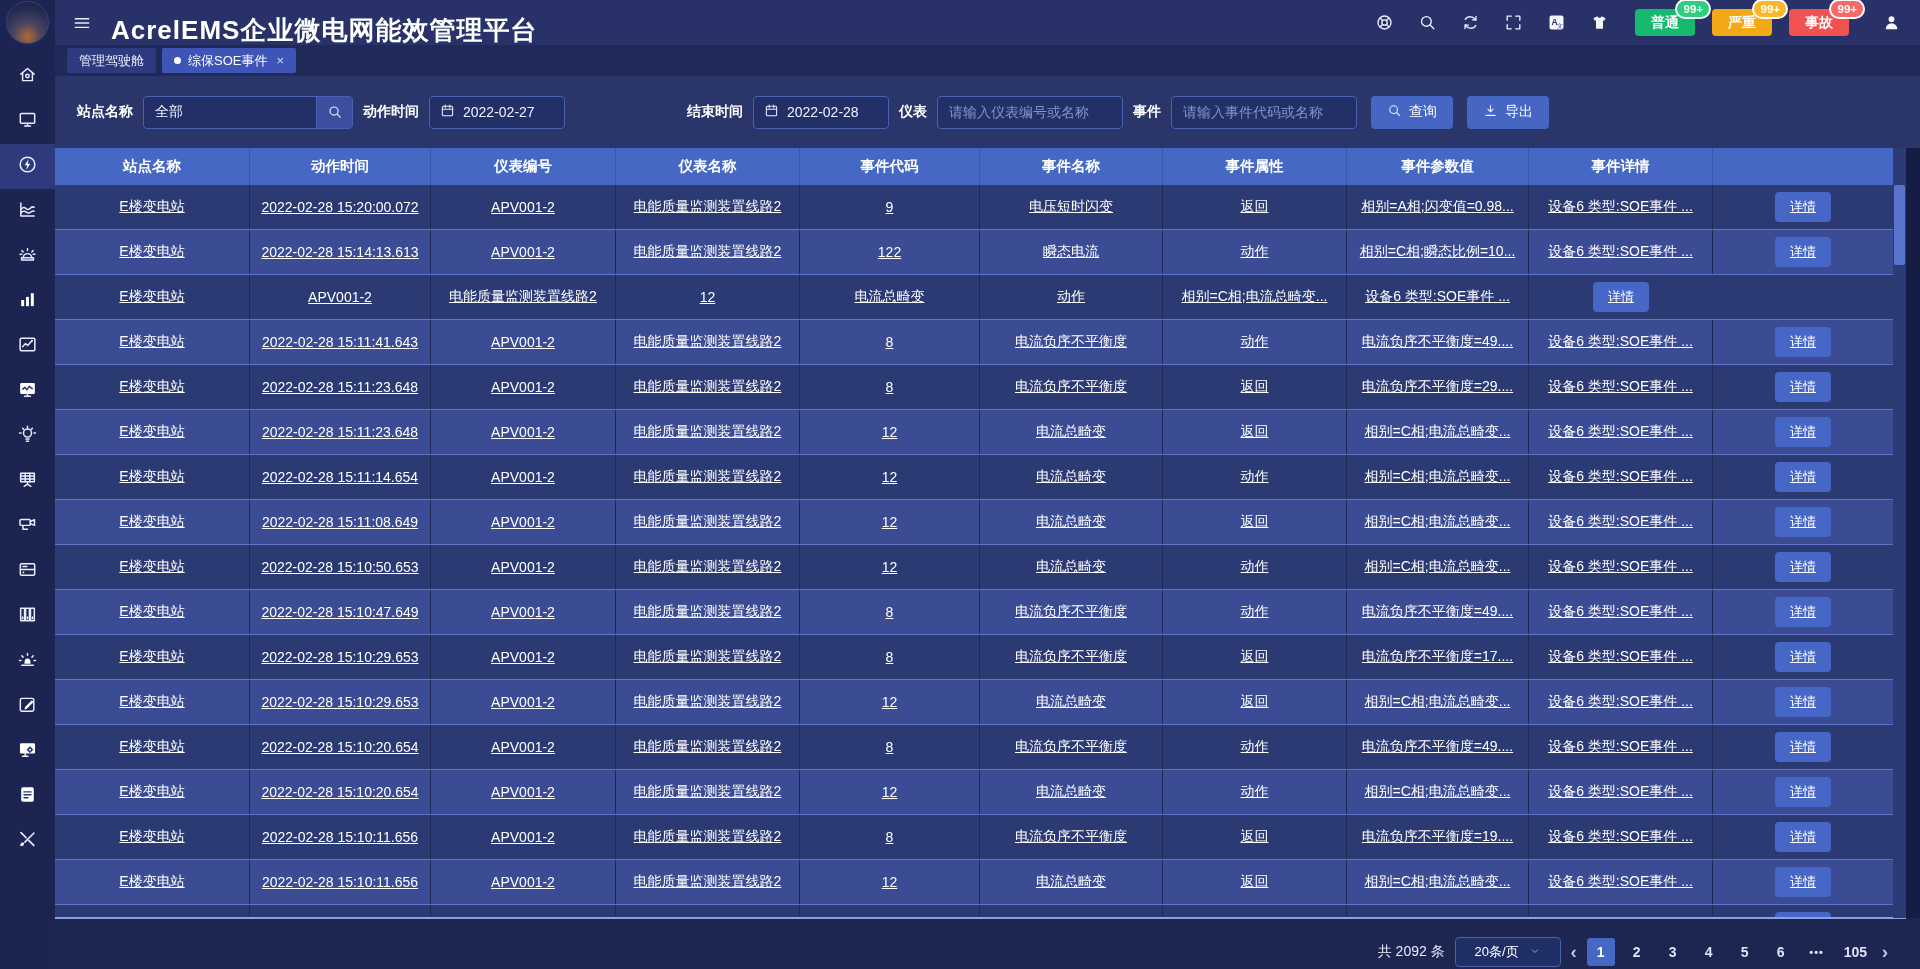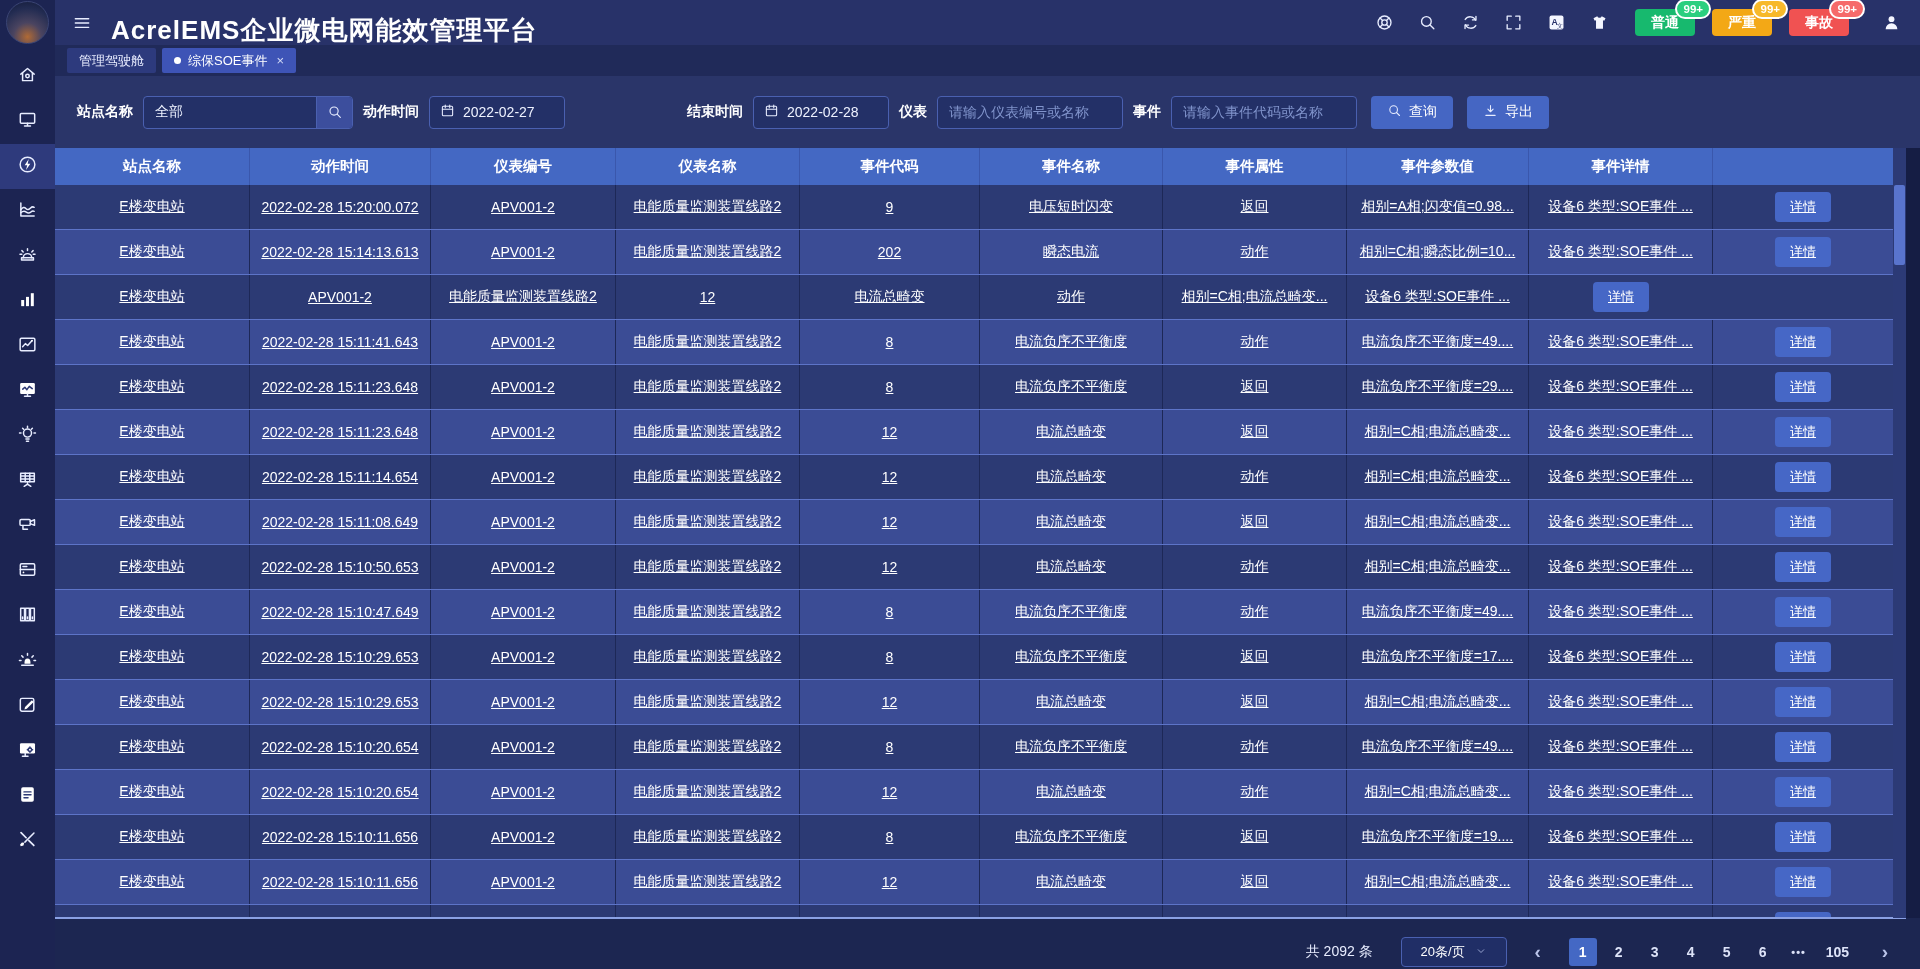--- a/index.html
+++ b/index.html
@@ -81,21 +81,21 @@
                 font-size:13px; cursor:pointer; font-family:inherit; }
   .table-bottom-line { position:absolute; left:55px; top:917px; width:1851px; height:2px; background:#8ba1e4; z-index:5; }
 
   
   .vscroll { position:absolute; right:14px; top:148px; width:13px; height:770px; background:#2c3a76; z-index:6; }
   .vthumb { position:absolute; left:1px; top:37px; width:11px; height:80px; background:#5974cd; border-radius:2px; cursor:pointer; }
   .right-strip { position:absolute; right:0; top:148px; width:14px; height:770px; background:#151d44; }
 
   
   .pagebar { position:absolute; left:55px; right:0; bottom:0; height:34px; background:#1c2651;
-             display:flex; align-items:center; justify-content:flex-end; padding-right:22px; gap:18px; font-size:14px; }
+             display:flex; align-items:center; justify-content:flex-end; padding-right:22px; gap:0; font-size:14px; }
   .total-text { color:#e8edff; margin-right:10px; white-space:nowrap; }
   .psize { width:106px; height:30px; border:1px solid #4a60b0; background:#202e66; border-radius:4px;
            display:flex; align-items:center; justify-content:center; gap:10px; font-size:13px; cursor:pointer; }
   .psize svg { width:12px; height:12px; stroke:#aab6e0; }
   .parrow { width:26px; height:28px; display:flex; align-items:center; justify-content:center;
             color:#bac4ea; font-size:19px; cursor:pointer; font-weight:bold; }
   .pnum { min-width:28px; height:28px; padding:0 5px; border-radius:3px; display:flex; align-items:center;
           justify-content:center; cursor:pointer; font-weight:bold; color:#dde3f8; }
   .pnum.active { background:#4468c4; color:#fff; }
   .pnum.dots { cursor:default; letter-spacing:1px; font-size:11px; }
@@ -393,21 +393,21 @@
         <div class="td">设备6 类型:SOE事件 ...</div>
         <div class="td">
           <button class="detail-btn">详情</button>
         </div>
       </div>
       <div class="grid-row tr">
         <div class="td">E楼变电站</div>
         <div class="td">2022-02-28 15:14:13.613</div>
         <div class="td">APV001-2</div>
         <div class="td">电能质量监测装置线路2</div>
-        <div class="td">202</div>
+        <div class="td">122</div>
         <div class="td">瞬态电流</div>
         <div class="td">动作</div>
         <div class="td">相别=C相;瞬态比例=10...</div>
         <div class="td">设备6 类型:SOE事件 ...</div>
         <div class="td">
           <button class="detail-btn">详情</button>
         </div>
       </div>
       <div class="grid-row tr">
         <div class="td">E楼变电站</div>

